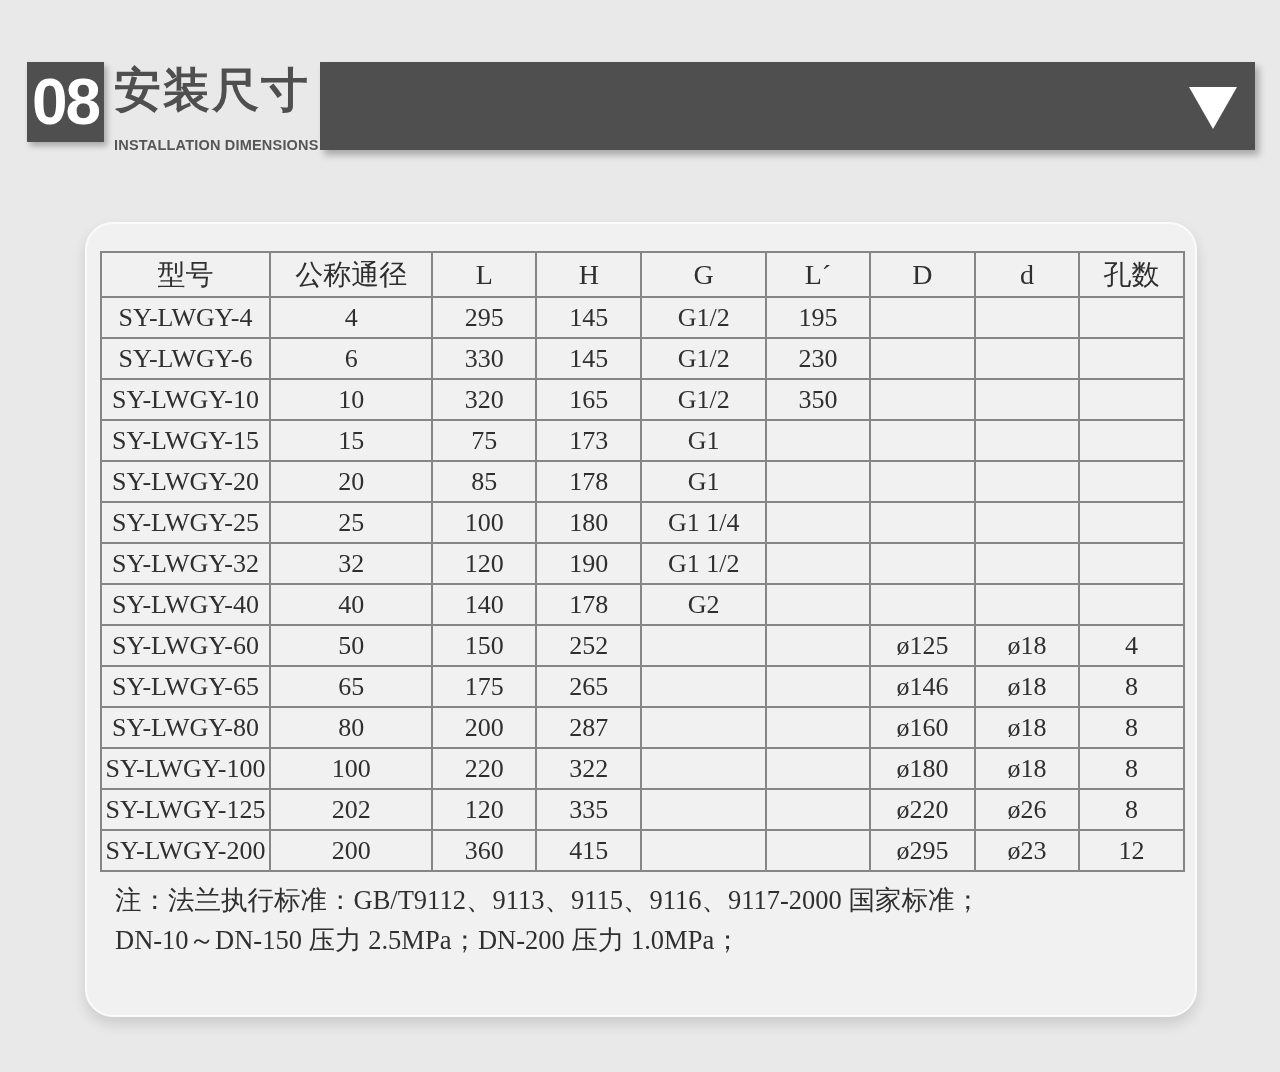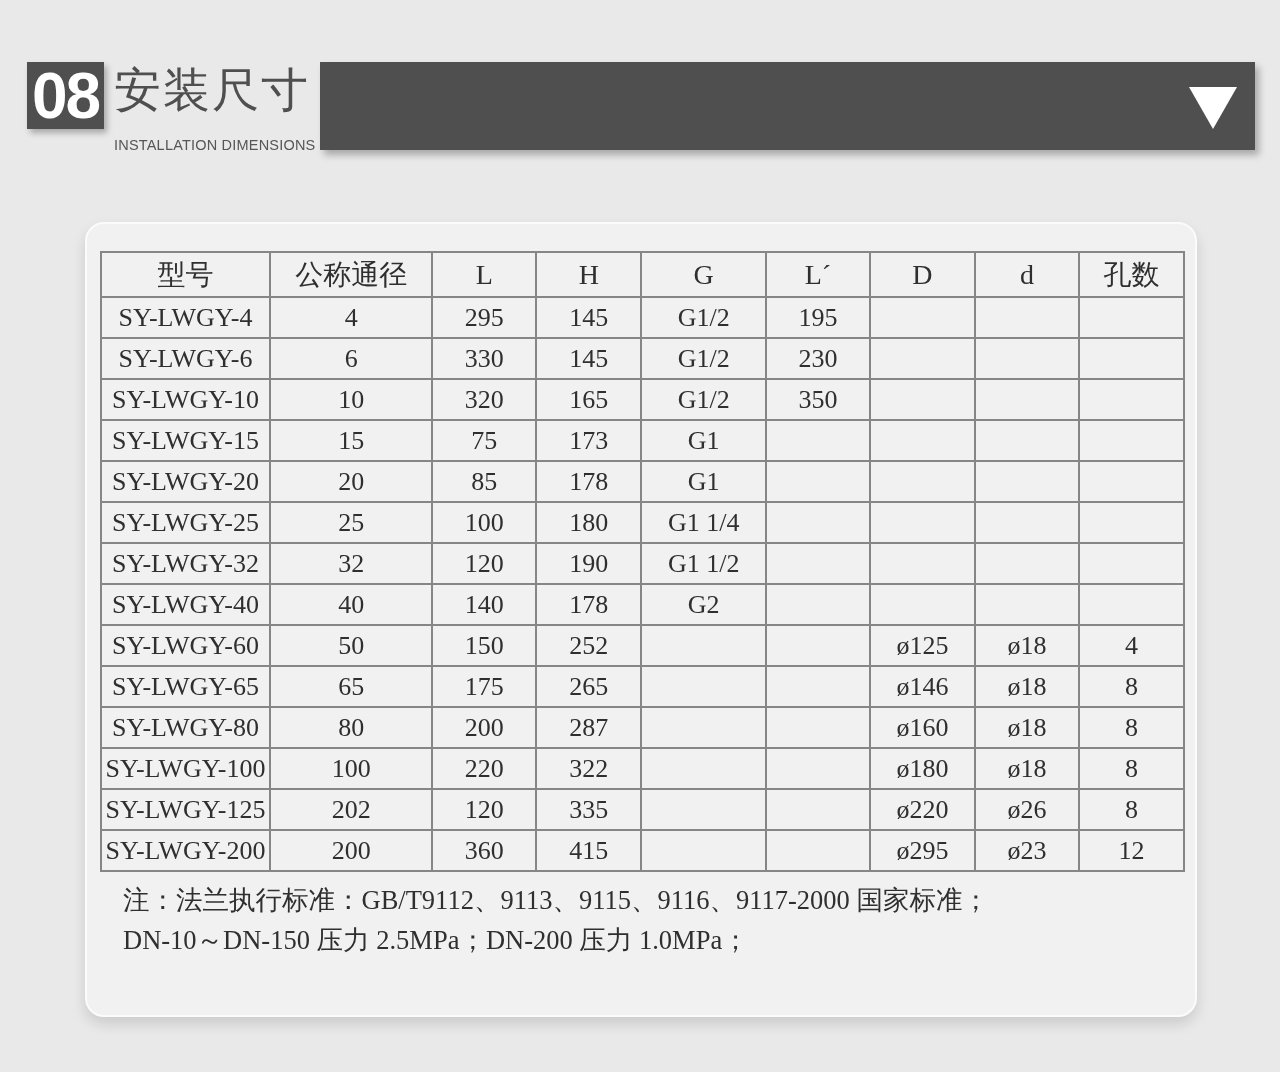--- a/index.html
+++ b/index.html
@@ -12,31 +12,31 @@
   *{box-sizing:border-box;margin:0;padding:0;}
   html,body{width:1280px;height:1072px;}
   body{
     background:var(--page-bg);
     font-family:"Liberation Sans","DejaVu Sans",sans-serif;
     position:relative;
     overflow:hidden;
   }
   
   .number-box{
-    position:absolute;left:27px;top:62px;width:77px;height:67px;
+    position:absolute;left:27px;top:62px;width:77px;height:80px;
     background:var(--dark);
     box-shadow:3px 4px 6px rgba(0,0,0,0.28);
     display:flex;align-items:center;justify-content:center;
   }
   .number-box span{
     color:#ffffff;font-size:64px;font-weight:bold;letter-spacing:-2px;
     line-height:1;
   }
   .title-group{
-    position:absolute;left:114px;top:61px;width:205px;height:88px;
+    position:absolute;left:114px;top:61px;width:205px;height:88px;font-weight:bold;
   }
   .title-cn{
     font-size:47px;color:#4f4f4f;letter-spacing:2px;line-height:1.25;
     white-space:nowrap;
   }
   .title-en{
     font-size:14.5px;color:#565656;letter-spacing:0.2px;margin-top:17px;
     white-space:nowrap;
   }
   .banner{
@@ -49,21 +49,21 @@
     width:0;height:0;
     border-left:24px solid transparent;
     border-right:24px solid transparent;
     border-top:42px solid #ffffff;
   }
   
   .card{
     position:absolute;left:85px;top:222px;width:1112px;height:795px;
     background:var(--card-bg);
     border:2px solid #fbfbfb;
-    border-radius:19px;
+    border-radius:28px;
     box-shadow:0 7px 14px rgba(0,0,0,0.13);
   }
   table.dims{
     border-collapse:collapse;
     table-layout:fixed;
     width:1085px;
     margin:27px 0 0 13px;
     font-family:"Liberation Serif","DejaVu Serif",serif;
     color:var(--text);
   }
@@ -74,21 +74,21 @@
     overflow:hidden;white-space:nowrap;
   }
   table.dims th{height:45px;font-size:28px;}
   table.dims td{height:41px;font-size:26px;}
   
   col.c-model{width:15.6%;} col.c-dn{width:15.0%;}
   col.c-l{width:9.6%;} col.c-h{width:9.7%;} col.c-g{width:11.5%;}
   col.c-lp{width:9.6%;} col.c-d{width:9.7%;} col.c-dd{width:9.6%;}
   col.c-holes{width:9.7%;}
   .note{
-    margin:9px 40px 0 36px;
+    margin:9px 40px 0 28px;
     font-family:"Liberation Serif","DejaVu Serif",serif;
     font-size:26.5px;color:var(--text);
     line-height:1.5;
   }
 </style>
 </head>
 <body>
 
 <div class="number-box">
   <span>08</span>

